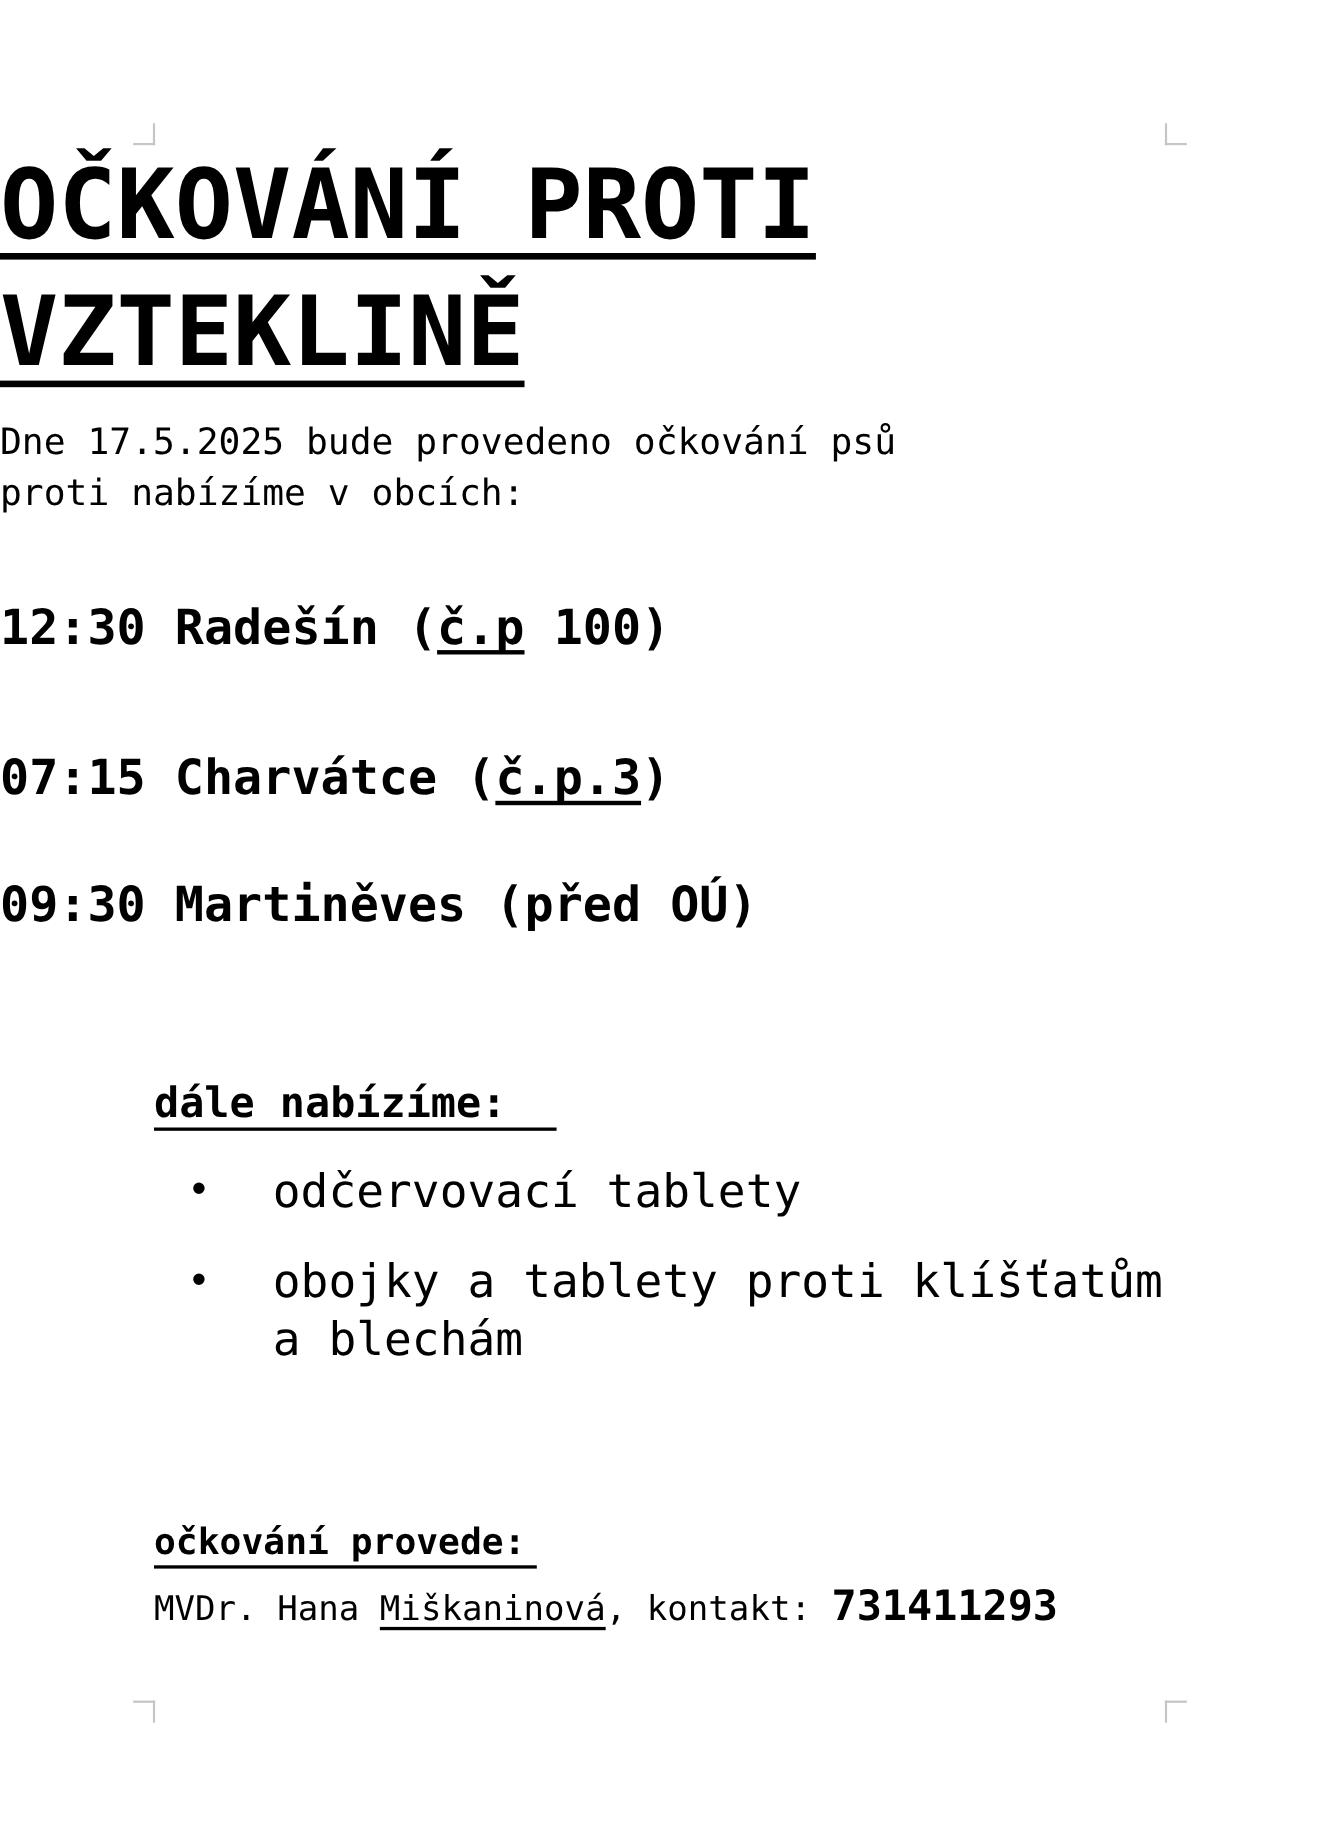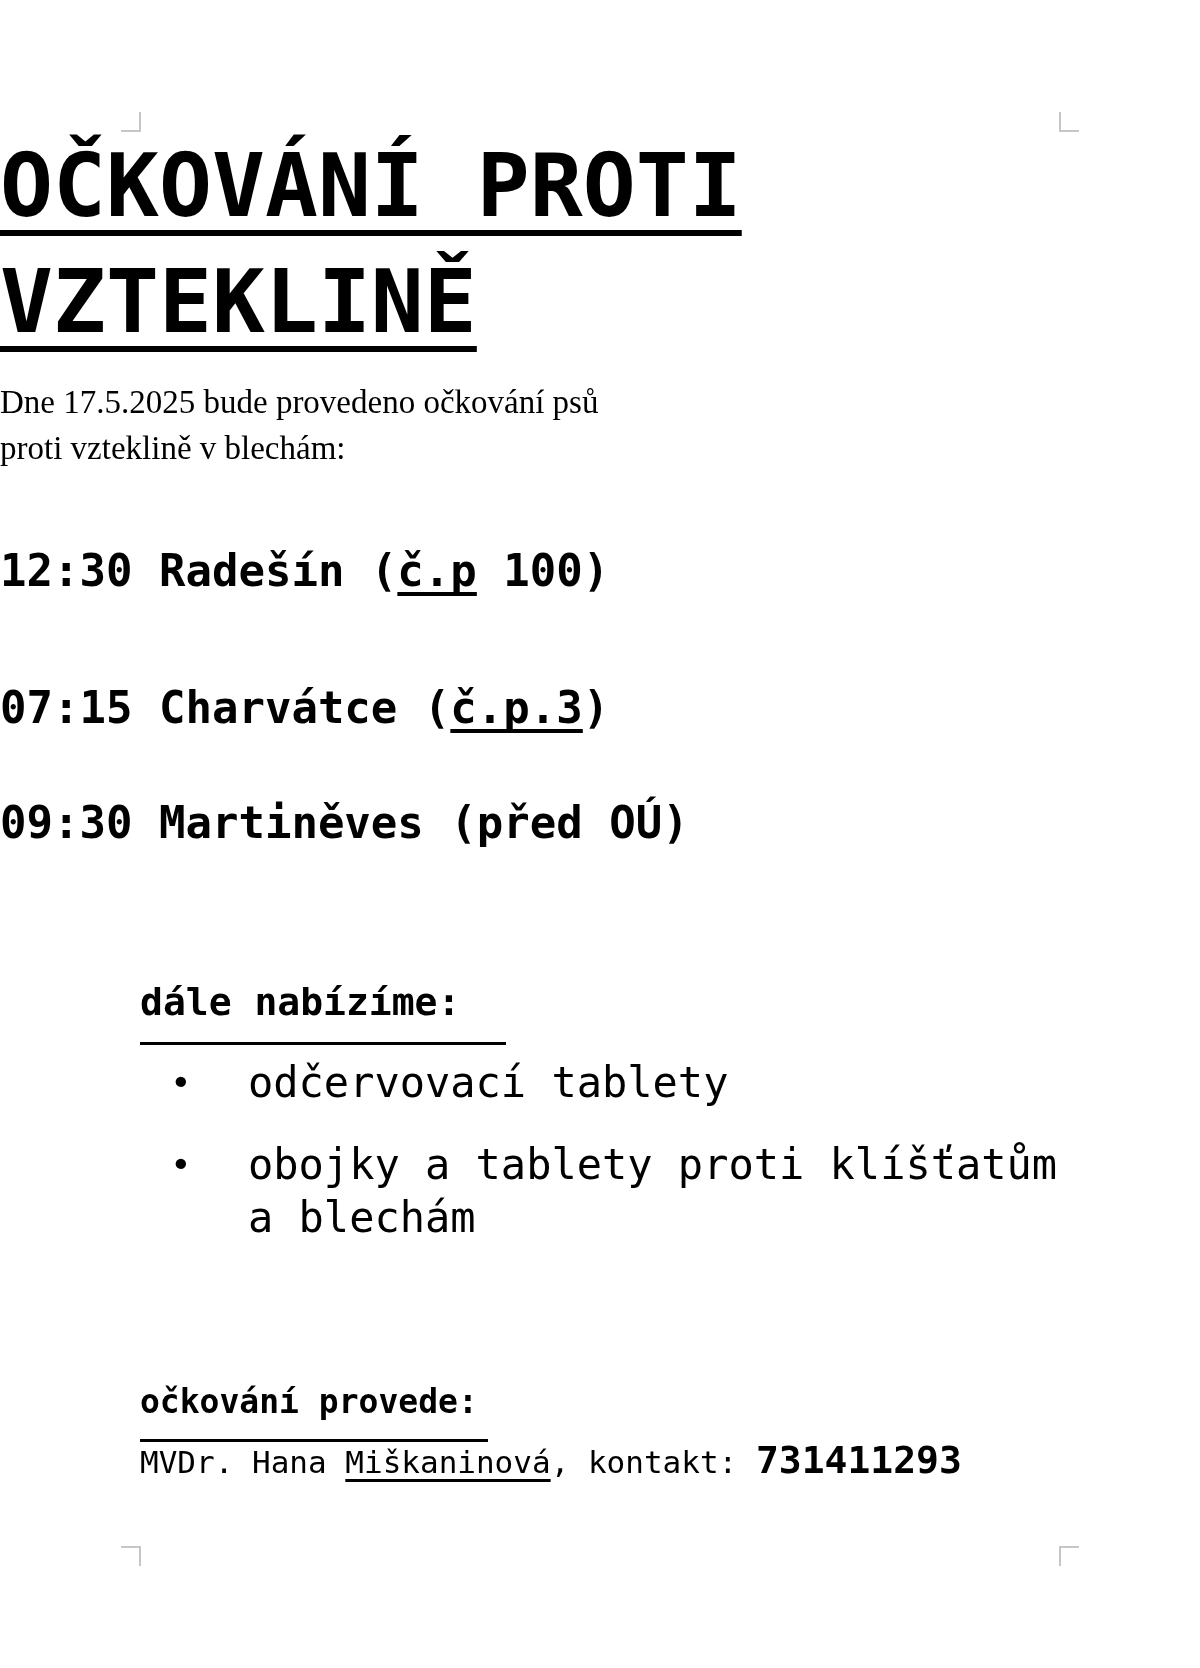--- a/index.html
+++ b/index.html
@@ -42,21 +42,20 @@
     text-decoration-thickness: 6px;
     text-underline-offset: 14px;
     text-decoration-skip-ink: none;
   }
 
   .intro {
     top: 379px;
     font-size: 33px;
     line-height: 46px;
     font-weight: normal;
-    font-family: Liberation Serif, serif;
   }
 
   .time-line {
     font-size: 44px;
     font-weight: bold;
     white-space: pre;
   }
   .time-1 { top: 545px; }
   .time-2 { top: 682px; }
   .time-3 { top: 797px; }
@@ -75,21 +74,21 @@
 
   .offers-heading {
     top: 980px;
     font-size: 38px;
     font-weight: bold;
   }
   .offers-heading .uline-pad {
     display: inline-block;
     border-bottom: 3px solid #000;
     padding-right: 46px;
-    padding-bottom: 18px;
+    padding-bottom: 1px;
   }
 
   .bullet-item {
     font-size: 42px;
     line-height: 53px;
     font-weight: normal;
     display: flex;
   }
   .bullet-1 { top: 1056px; }
   .bullet-2 { top: 1138px; width: 940px; }
@@ -103,21 +102,21 @@
 
   .provider-heading {
     top: 1382px;
     font-size: 33px;
     font-weight: bold;
   }
   .provider-heading .uline-pad {
     display: inline-block;
     border-bottom: 3px solid #000;
     padding-right: 10px;
-    padding-bottom: 18px;
+    padding-bottom: 2px;
   }
 
   .contact-line {
     top: 1438px;
     font-size: 31px;
     font-weight: normal;
     white-space: pre;
   }
   .contact-line .phone {
     font-weight: bold;
@@ -134,21 +133,21 @@
   <div class="crop bl"></div>
   <div class="crop br"></div>
 
   <div class="centered title">
     <span class="uline-big">OČKOVÁNÍ PROTI</span><br>
     <span class="uline-big">VZTEKLINĚ</span>
   </div>
 
   <div class="centered intro">
     <span>Dne 17.5.2025 bude provedeno očkování psů</span><br>
-    <span>proti vzteklině v blechám:</span>
+    <span>proti nabízíme v obcích:</span>
   </div>
 
   <div class="centered time-line time-1"><span>12:30 Radešín (</span><span class="squiggle">č.p</span><span> 100)</span></div>
 
   <div class="centered time-line time-2"><span>07:15 Charvátce (</span><span class="squiggle">č.p.3</span><span>)</span></div>
 
   <div class="centered time-line time-3"><span>09:30 Martiněves (před OÚ)</span><span class="squiggle"></span><span></span></div>
 
   <div class="left-block offers-heading">
     <span class="uline-pad">dále nabízíme:</span>

